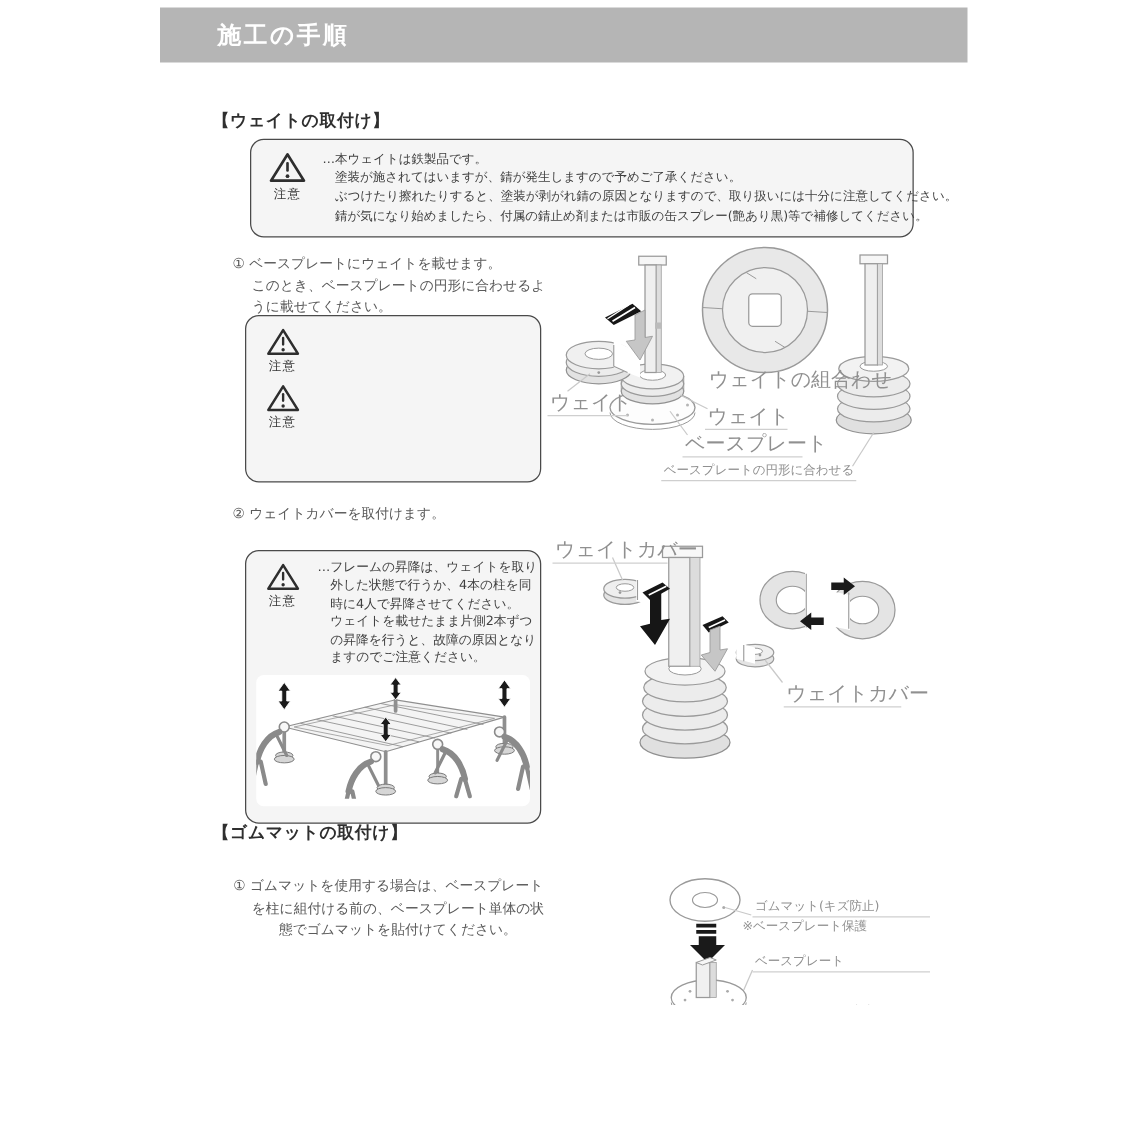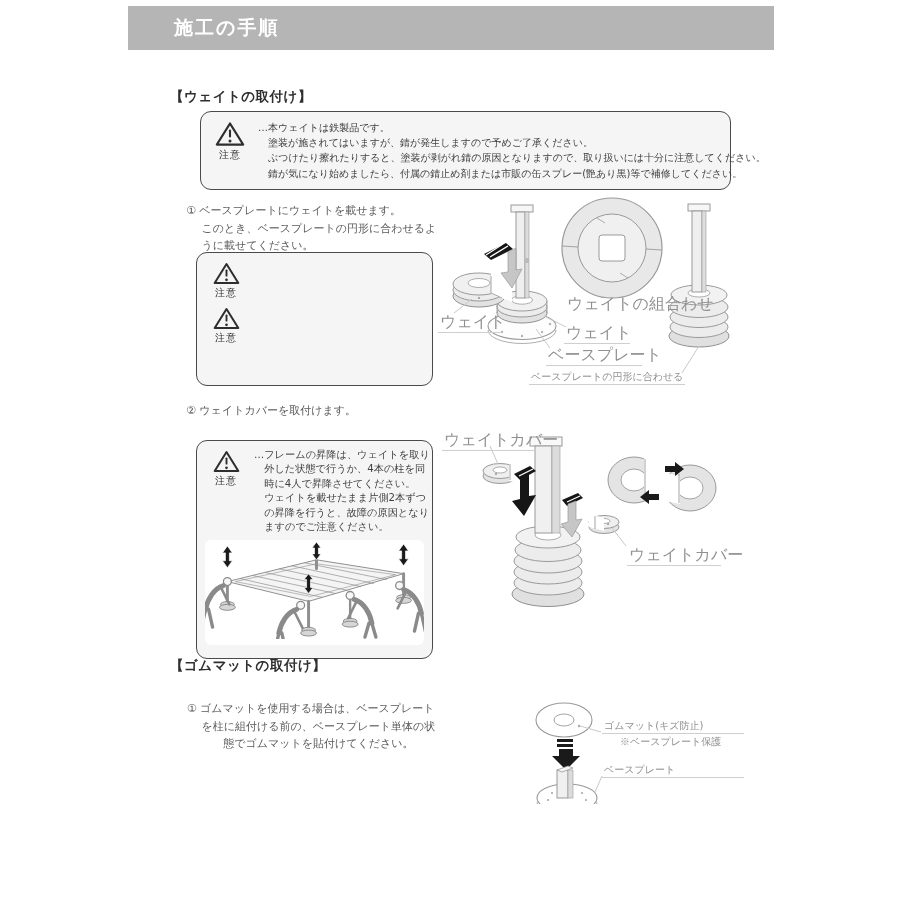--- a/index.html
+++ b/index.html
@@ -380,21 +380,21 @@
         <rect x="58" y="152" width="16" height="3"></rect>
       </g>
 
       <g stroke="#c9c9c9" stroke-width="1">
         <line x1="80" y1="34" x2="101" y2="40"></line>
         <line x1="95" y1="100" x2="102" y2="84"></line>
         <line x1="81" y1="160" x2="101" y2="124"></line>
       </g>
     </svg>
     <div class="dlabel small" style="left:102px; top:28px; width:142px;">ゴムマット(キズ防止)</div>
-    <div class="dlabel small noline" style="left:118px; top:44px;font-family:Liberation Serif, serif;">※ベースプレート保護</div>
+    <div class="dlabel small noline" style="left:92px; top:44px;">※ベースプレート保護</div>
     <div class="dlabel small" style="left:102px; top:72px; width:142px;">ベースプレート</div>
     <div class="dlabel small" style="left:102px; top:112px; width:142px;">ゴムマット(キズ防止)</div>
     <div class="dlabel small noline" style="left:102px; top:128px;">※床面保護</div>
   </div>
 
   <div class="footer-page">−7−</div>
 
 </div>
 
 </body></html>

